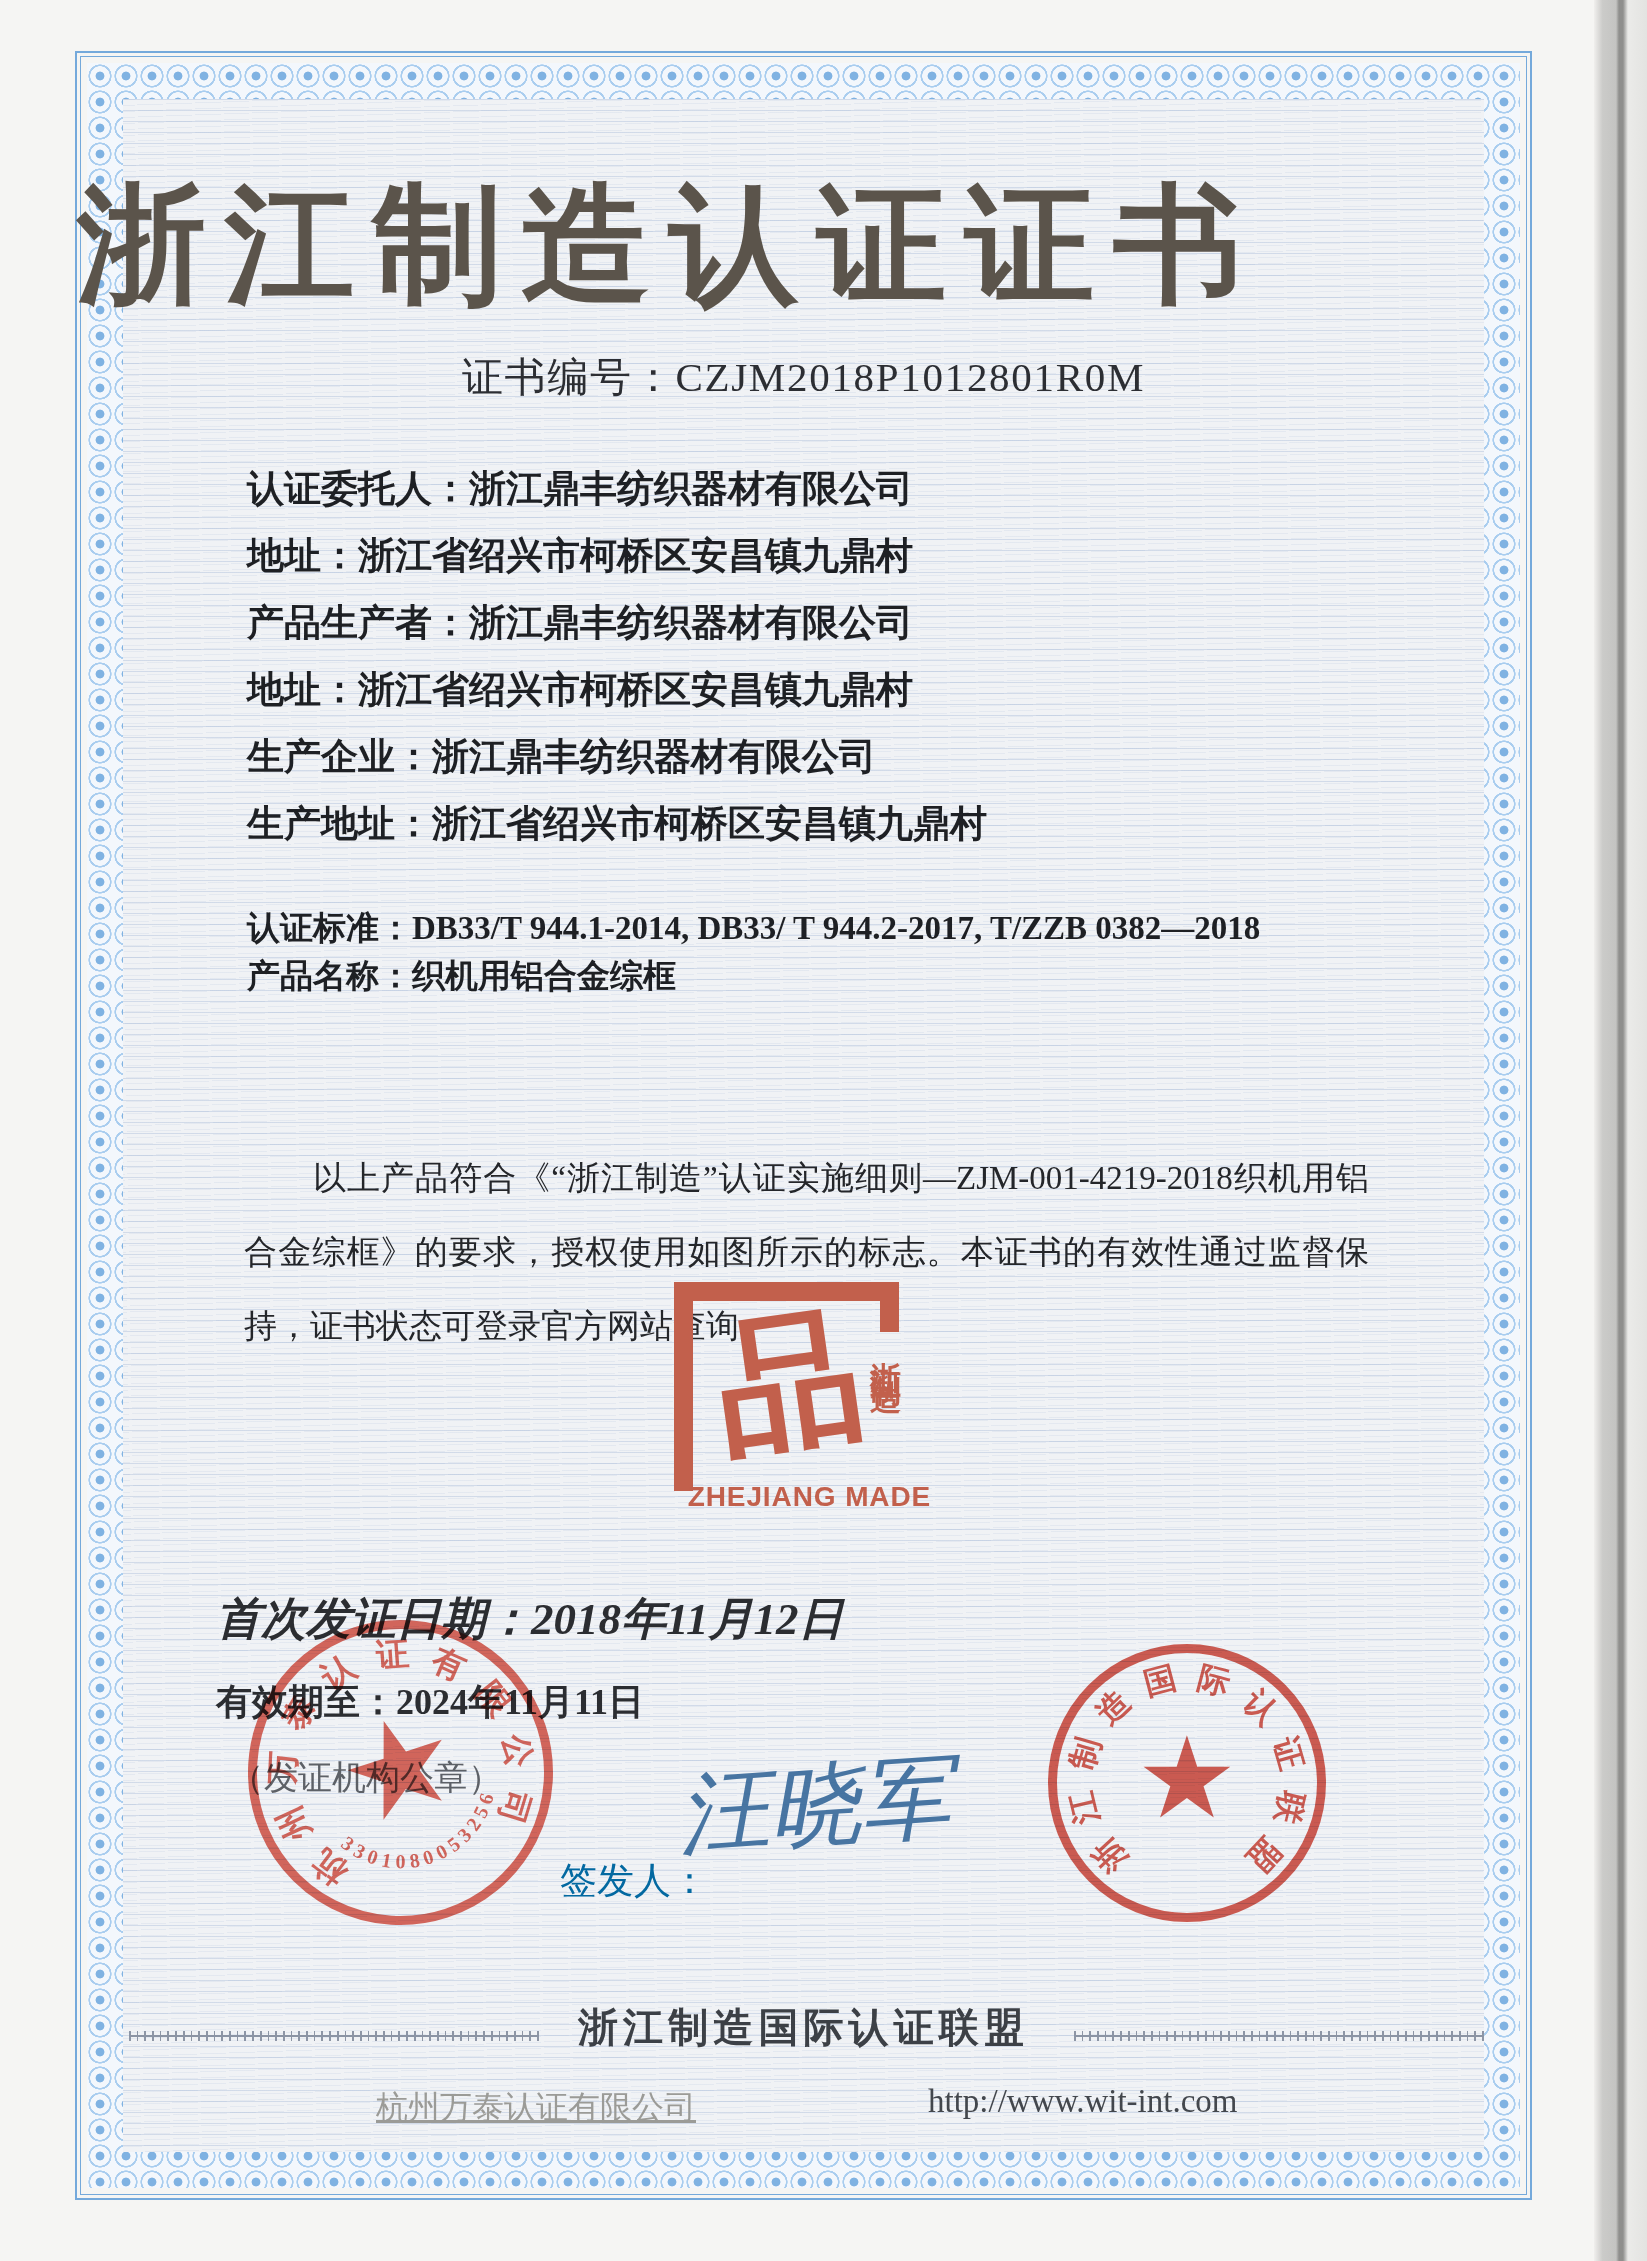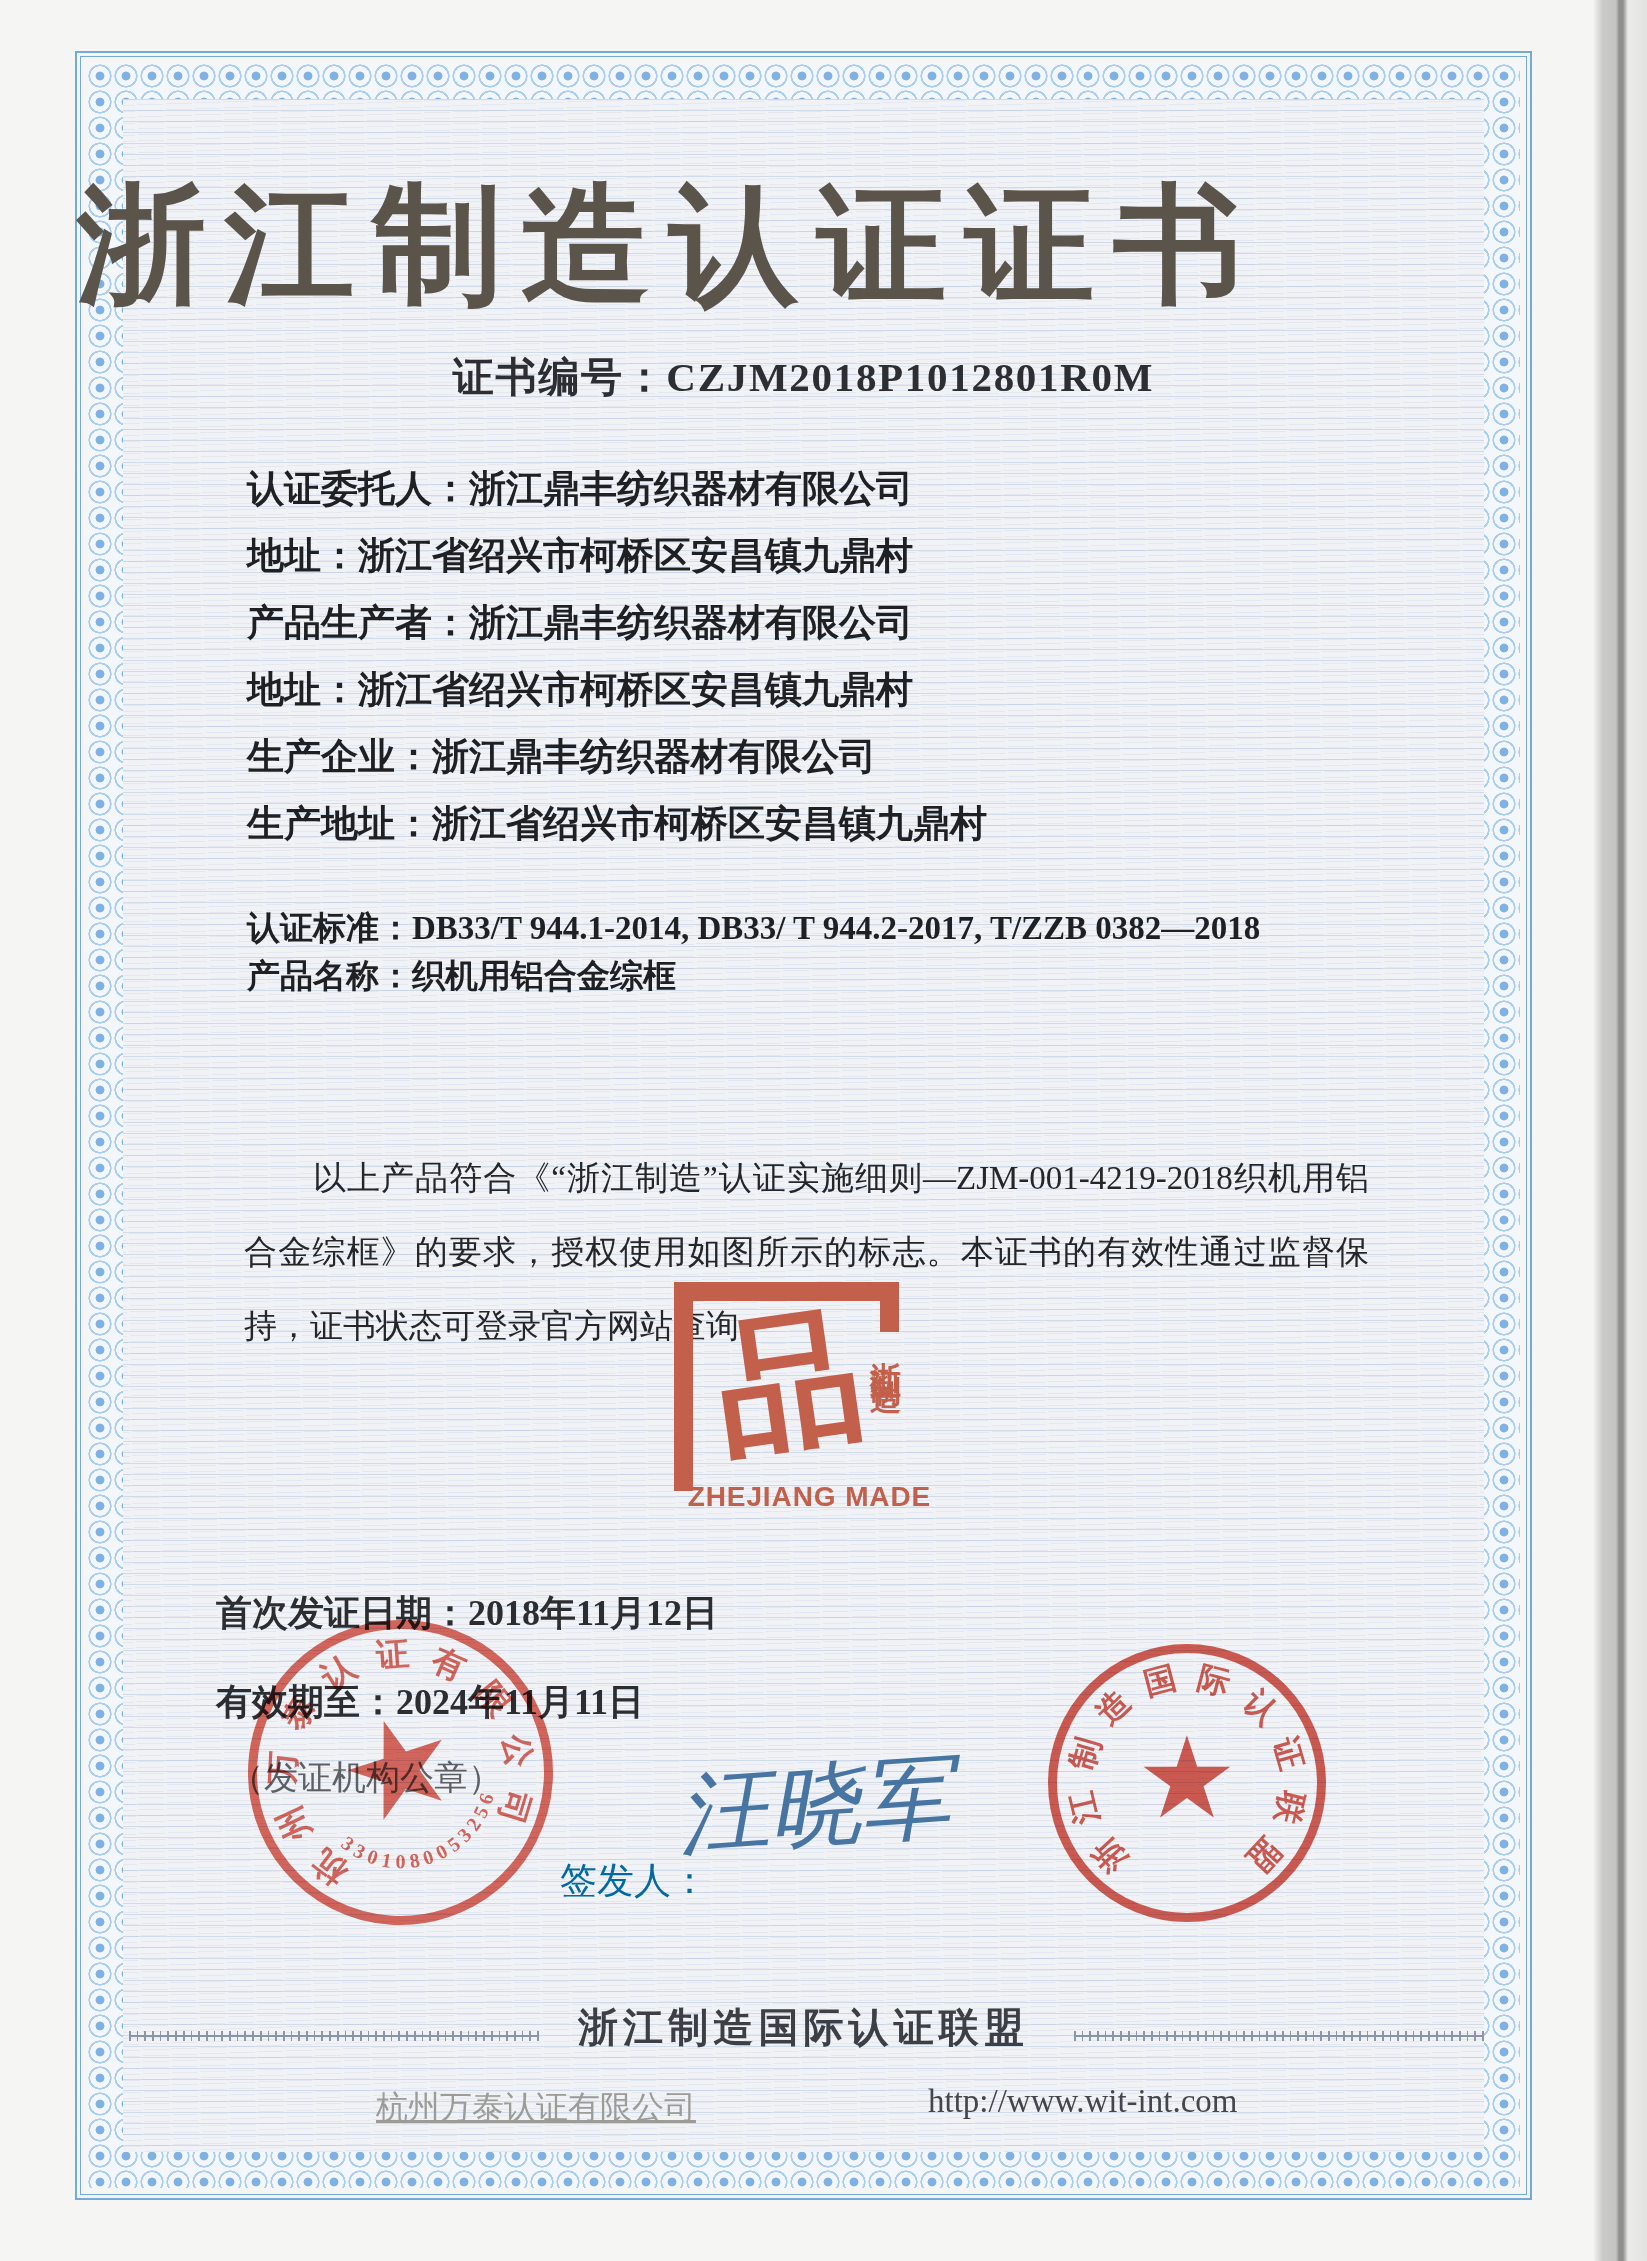--- a/index.html
+++ b/index.html
@@ -19,41 +19,41 @@
     background-size:26px 26px;}
   .frame-content{position:absolute;inset:46px;
     background-color:#f0f2f5;
     background-image:
       repeating-linear-gradient(180deg, rgba(118,148,196,.25) 0px, rgba(118,148,196,.25) 1.3px, rgba(255,255,255,0) 1.3px, rgba(255,255,255,0) 11px),
       repeating-linear-gradient(178deg, rgba(118,148,196,.10) 0px, rgba(118,148,196,.10) 0.9px, rgba(255,255,255,0) 0.9px, rgba(255,255,255,0) 6px);}
   
   .title{position:absolute;left:77px;width:1453px;top:159px;text-align:left;z-index:2;
     font-size:129px;font-weight:700;letter-spacing:19px;color:#5b544b;}
   .certno{position:absolute;left:77px;width:1453px;top:350px;text-align:center;z-index:2;
-    font-size:41px;font-weight:700;letter-spacing:1.7px;color:#2c2e33;}
+    font-size:41px;font-weight:400;letter-spacing:1.7px;color:#2c2e33;}
   .info{position:absolute;left:247px;top:470px;z-index:2;color:#1e2024;}
   .info .line{font-size:37px;font-weight:700;line-height:38px;margin-bottom:29px;white-space:nowrap;}
   .spec{position:absolute;left:247px;top:911px;z-index:2;color:#1e2024;}
   .spec .line{font-size:33px;font-weight:700;line-height:34px;margin-bottom:14px;white-space:nowrap;}
   .statement{position:absolute;left:244px;top:1141px;width:1125px;z-index:2;
     font-size:33px;line-height:74px;text-indent:69px;color:#24262a;text-align:justify;}
   
   .logo{position:absolute;left:674px;top:1275px;width:242px;height:250px;z-index:2;color:#c2604c;}
   .logo .bar{position:absolute;background:#c2604c;}
   .logo .bar.top{left:0;top:6.9px;width:225px;height:19px;}
   .logo .bar.left{left:0;top:6.9px;width:19px;height:209px;}
   .logo .bar.stub{left:206px;top:6.9px;width:19px;height:50px;}
   .logo .mark{position:absolute;left:29px;top:22px;width:172px;height:172px;
     font-size:146px;line-height:172px;text-align:center;font-weight:700;transform:rotate(-8deg);}
   .logo .vtext{position:absolute;left:190px;top:62px;writing-mode:vertical-rl;
     font-size:31px;font-weight:700;letter-spacing:6.9px;}
   .logo .caption{position:absolute;left:13.7px;top:206px;font-size:28px;font-weight:700;
     letter-spacing:0.9px;font-family:"Liberation Sans","DejaVu Sans",sans-serif;white-space:nowrap;}
   
-  .d1{position:absolute;left:216px;top:1589px;font-size:36px;font-weight:700;color:#2b2d31;z-index:2;white-space:nowrap;}
+  .d1{position:absolute;left:216px;top:1589px;font-size:45px;font-weight:700;color:#2b2d31;z-index:2;white-space:nowrap;font-style:italic;}
   .d2{position:absolute;left:216px;top:1678px;font-size:36px;font-weight:700;color:#2b2d31;z-index:2;white-space:nowrap;}
   .d3{position:absolute;left:230px;top:1755px;font-size:34px;color:#5d6167;z-index:2;white-space:nowrap;}
   .signer{position:absolute;left:560px;top:1856px;font-size:37px;color:#0369a1;z-index:2;white-space:nowrap;}
   .signature{position:absolute;left:678px;top:1745px;font-size:91px;color:#36689a;z-index:4;
     transform:rotate(-4deg);font-style:italic;opacity:.9;white-space:nowrap;}
   
   .seal{position:absolute;border-radius:50%;z-index:3;mix-blend-mode:multiply;}
   .seal .ring{position:absolute;inset:0;border-radius:50%;}
   .seal .star{position:absolute;left:50%;top:50%;transform:translate(-50%,-54%);}
   .seal .ctext{position:absolute;inset:0;}

